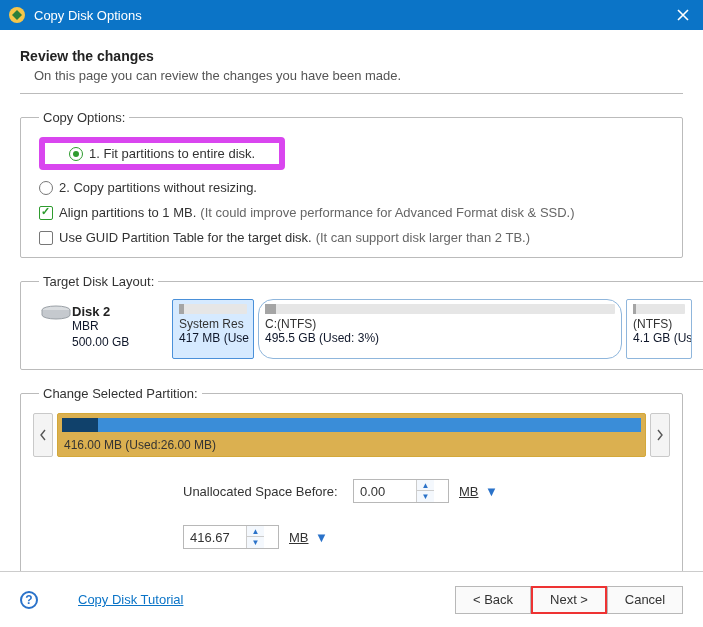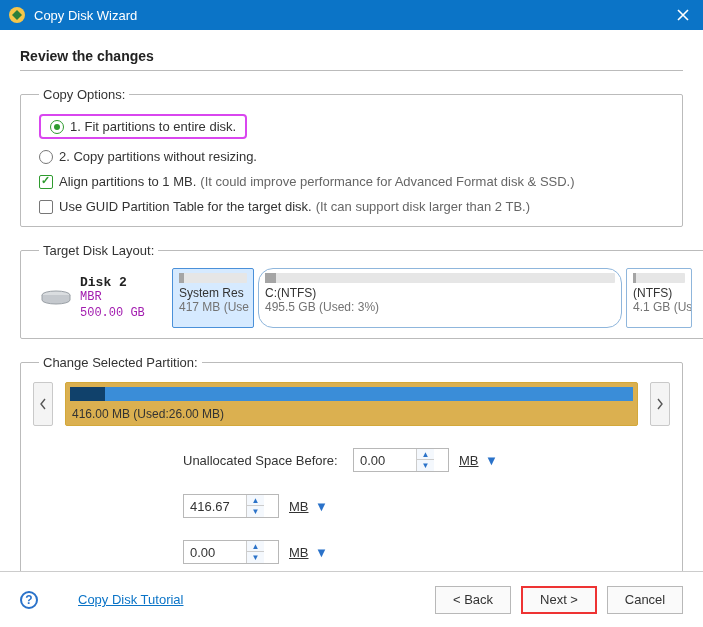--- a/index.html
+++ b/index.html
@@ -50,23 +50,23 @@
     color: #333;
     padding: 0 4px;
     margin-left: 6px;
   }
 
   .opt-row { display:flex; align-items:center; margin: 4px 0 10px 6px; font-size:13px; }
   .opt-row .lbl { margin-left: 6px; }
   .hint { color: #666; margin-left: 4px; }
 
   .red-box {
-    border: 2px solid #d946ef;
+    border: 6px solid #d946ef;
     border-radius: 4px;
-    padding: 3px 9px;
+    padding: 3px 24px;
     display: inline-flex;
     align-items: center;
   }
 
   .radio, .checkbox {
     width: 14px; height: 14px; display:inline-block; position:relative;
     flex-shrink:0;
   }
   .radio { border:1px solid #777; border-radius:50%; background:#fff;}
   .radio.checked::after {
@@ -75,50 +75,49 @@
   .radio.checked { border-color:#2e9b2e; }
   .checkbox { border:1px solid #777; border-radius:2px; background:#fff;}
   .checkbox.checked { border-color:#2e9b2e; }
   .checkbox.checked::after {
     content:"✓"; color:#2e9b2e; font-size:11px; position:absolute; left:1px; top:-2px; font-weight:bold;
   }
 
   
   .layout-row { display:flex; gap:4px; align-items:stretch; height:60px; }
   .disk-label-col {
-    display:flex; align-items:center; gap:8px; padding:4px 6px; width:135px;
+    display:flex; gap:0; padding:4px 6px; width:135px;
     border:1px solid transparent;
-    font-family:Liberation Mono, monospace;
   }
   .disk-icon { width:32px; height:18px; }
   .disk-text .dname { font-weight:600; color:#222; font-size:13px; }
-  .disk-text .dsub { color:#a21caf; font-size:12px; line-height:1.3; }
+  .disk-text .dsub { color:#0f172a; font-size:12px; line-height:1.3; }
   .part {
     border:1px solid #8fb6dc;
     border-radius:2px;
     padding:4px 6px;
     font-size:12px;
     color:#333;
     display:flex; flex-direction:column; justify-content:flex-start;
     overflow:hidden;
     white-space:nowrap;
     cursor:pointer;
     position:relative;
   }
   .part.selected { background:#d6eaff; border-color:#4a90d9; }
   .part .bar {
     height:10px; background:#e6e6e6; margin-bottom:3px; position:relative; border-radius:1px;
   }
   .part .bar .fill { position:absolute; left:0; top:0; bottom:0; background:#a5a5a5; }
   .part .plabel { font-size:12px; color:#333; line-height:1.2; }
-  .part .psub { font-size:12px; color:#737373; }
+  .part .psub { font-size:12px; color:#0f172a; }
 
   
   .slider-wrap {
-    display:flex; align-items:center; gap:12px; margin-bottom:4px;
+    display:flex; align-items:center; gap:4px; margin-bottom:4px;
   }
   .arrow-btn {
     width:20px; height:44px; border:1px solid #c9c9c9; background:#f4f4f4;
     display:flex; align-items:center; justify-content:center; cursor:pointer;
     border-radius:2px;
     color:#555; font-size:12px;
   }
   .slider-body {
     flex:1; height:44px; border:1px solid #d3a83a; background:#dbb050;
     position:relative; border-radius:2px; overflow:hidden;
@@ -163,48 +162,49 @@
     display:flex; align-items:center;
     background:#fff;
   }
   .tut-link { color:#0b74c7; text-decoration:underline; cursor:pointer; font-size:13px;margin-left:32px;}
   .help-icon {
     width:18px; height:18px; border:2px solid #2a72c9; border-radius:50%;
     color:#2a72c9; font-weight:bold; font-size:12px;
     display:inline-flex; align-items:center; justify-content:center;
     margin-right:8px;
   }
-  .btns { margin-left:auto; display:flex; gap:10px; }
+  .btns { margin-left:auto; display:flex; }
   .btn {
     min-width:76px; height:28px; border:1px solid #b8b8b8; background:#fafafa;
     display:flex; align-items:center; justify-content:center; cursor:pointer;
     font-size:13px; color:#333;
   }
   .btn.primary-red-box { border:2px solid #e33; }
 </style>
 </head>
 <body>
 
 <div class="titlebar">
   <span class="app-icon">
     <svg viewBox="0 0 18 18" width="18" height="18">
       <circle cx="9" cy="9" r="8" fill="#f6c64a"></circle>
       <path d="M4 9 L9 4 L14 9 L9 14 Z" fill="#2c7f3a"></path>
     </svg>
   </span>
-  <span class="title">Copy Disk Wizard</span>
+  <span class="title">Copy Disk Options</span>
   <span class="close">
     <svg viewBox="0 0 12 12" width="12" height="12">
         <path d="M1 1 L11 11 M11 1 L1 11" stroke="#fff" stroke-width="1.6"></path>
       </svg>
   </span>
 </div>
 
 <div class="content">
   <div class="heading">Review the changes</div>
+  <div class="subheading">On this page you can review the changes you have been made.</div>
   <hr class="sep">
 
   <fieldset class="group">
     <legend>Copy Options:</legend>
 
     <div class="opt-row" style="margin-top:0;">
       <span class="red-box">
         <span class="radio checked"></span>
         <span class="lbl">1. Fit partitions to entire disk.</span>
       </span>

